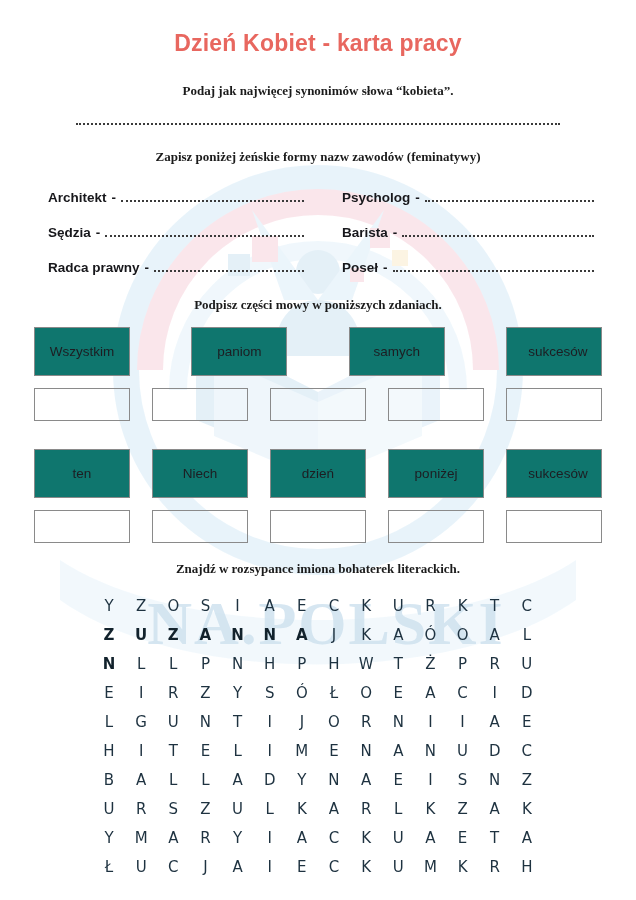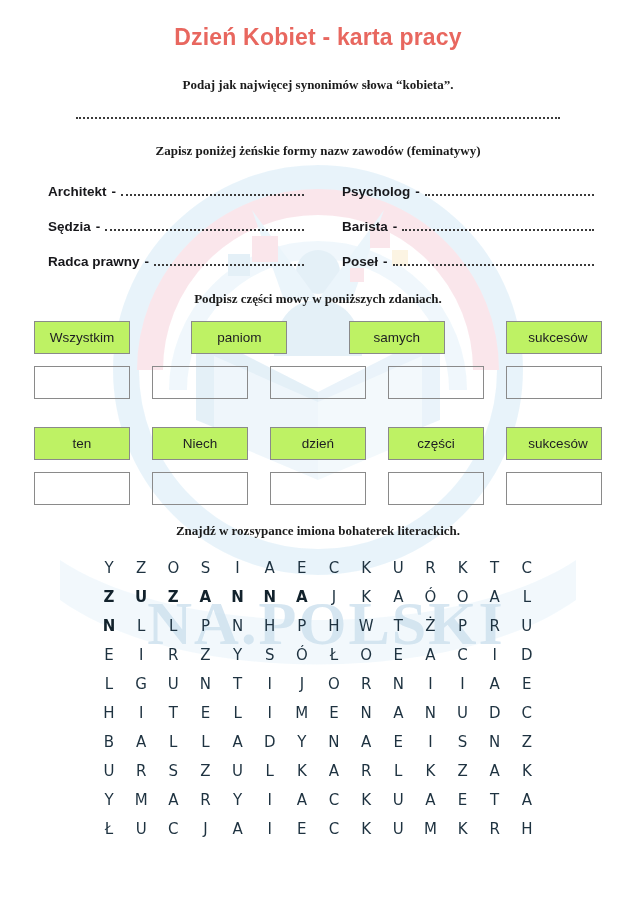--- a/index.html
+++ b/index.html
@@ -47,21 +47,21 @@
     width: 636px;
     height: 900px;
   }
 
   .title {
     text-align: center;
     color: #e8675f;
     font-size: 23px;
     font-weight: bold;
     letter-spacing: .2px;
-    padding-top: 24px;
+    padding-top: 30px;
   }
 
   .instr {
     text-align: center;
     font-family: "Liberation Serif", serif;
     font-size: 13px;
     font-weight: bold;
     color: #1b1b1b;
   }
   .instr-1 { margin-top: 26px; }
@@ -112,28 +112,28 @@
 
   
   .sent-block { margin-top: 14px; padding: 0 34px; }
   .sent-row {
     display: flex;
     justify-content: space-between;
   }
   .sent-row.answers { margin-top: 12px; }
 
   .wbox {
-    height: 33px;
+    height: 49px;
     border: 1.4px solid #8a8a8a;
     display: flex;
     align-items: center;
     justify-content: center;
     font-size: 13.5px;
     color: #1d1d22;
-    background: #bef264;
+    background: #0f766e;
     box-sizing: border-box;
   }
   .abox {
     height: 33px;
     border: 1.4px solid #8a8a8a;
     background: transparent;
     box-sizing: border-box;
   }
   .w0 { width: 96px; }
   .w1 { width: 96px; }
@@ -269,21 +269,21 @@
       <div class="abox w3"></div>
       <div class="abox w4"></div>
     </div>
   </div>
 
   <div class="sent-block" style="margin-top:28px;">
     <div class="sent-row words">
       <div class="wbox w1">ten</div>
       <div class="wbox w0">Niech</div>
       <div class="wbox w2">dzień</div>
-      <div class="wbox w3">części</div>
+      <div class="wbox w3">poniżej</div>
       <div class="wbox w4">sukcesów</div>
     </div>
     <div class="sent-row answers">
       <div class="abox w0"></div>
       <div class="abox w1"></div>
       <div class="abox w2"></div>
       <div class="abox w3"></div>
       <div class="abox w4"></div>
     </div>
   </div>

